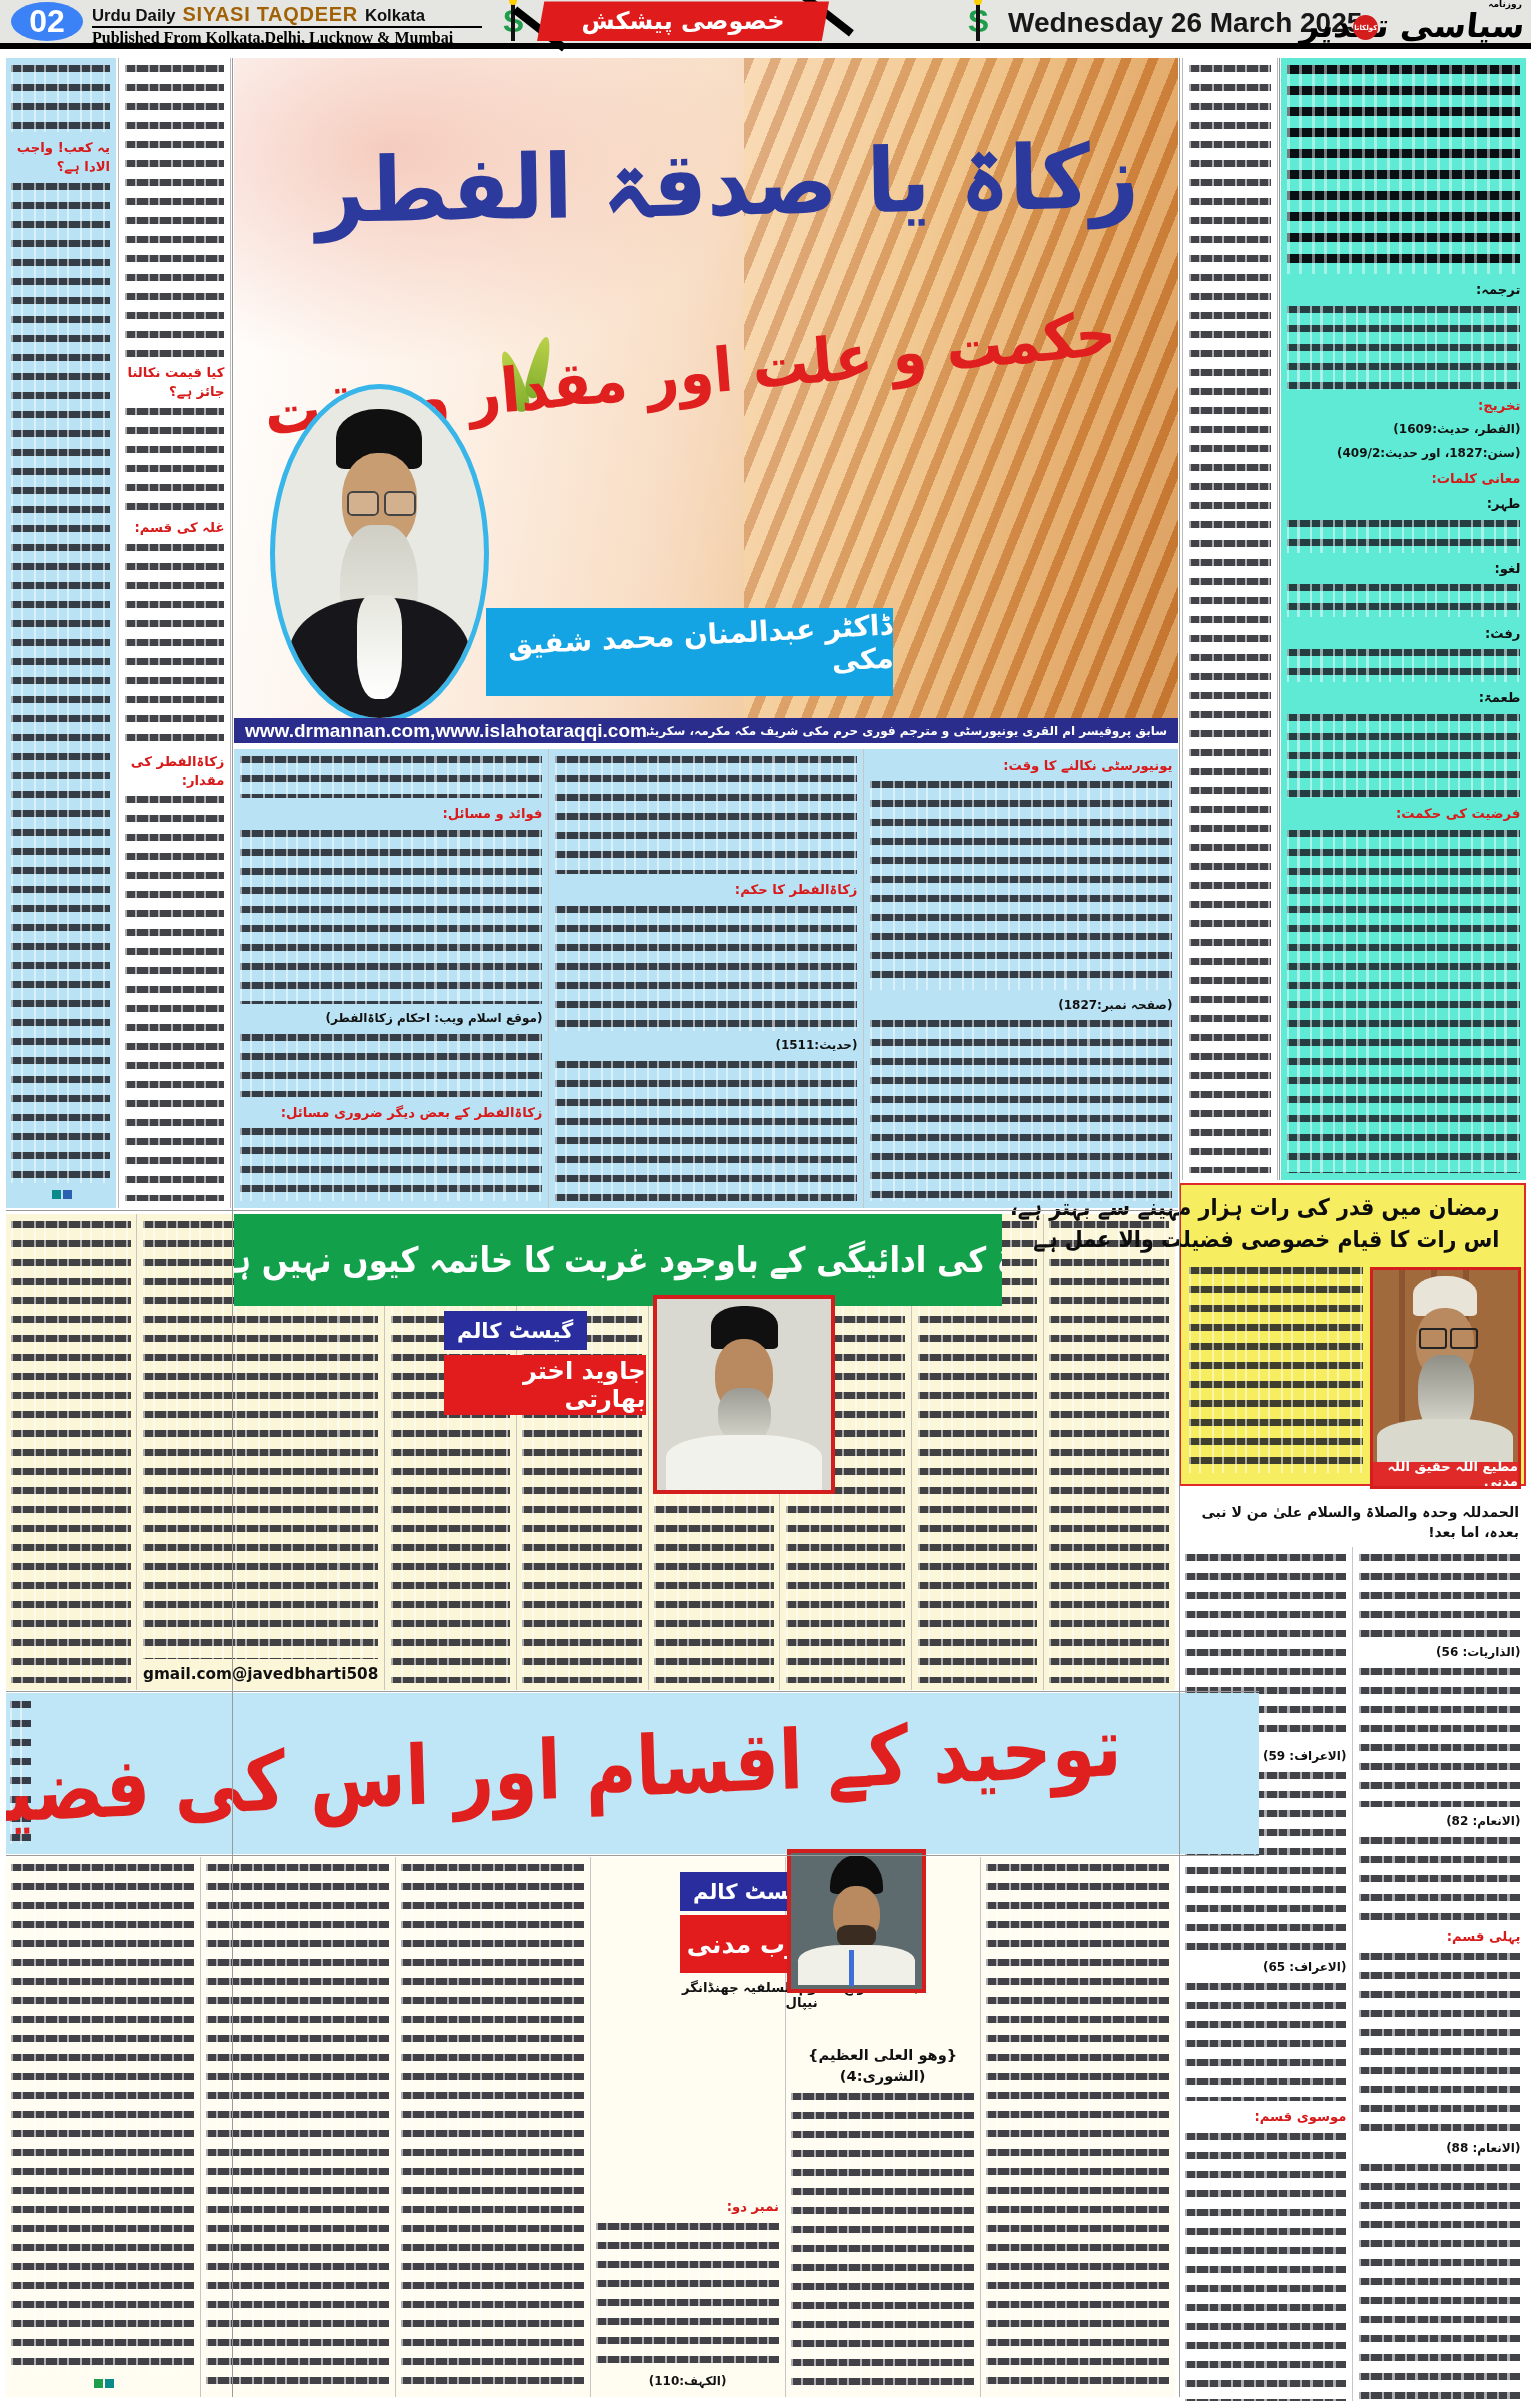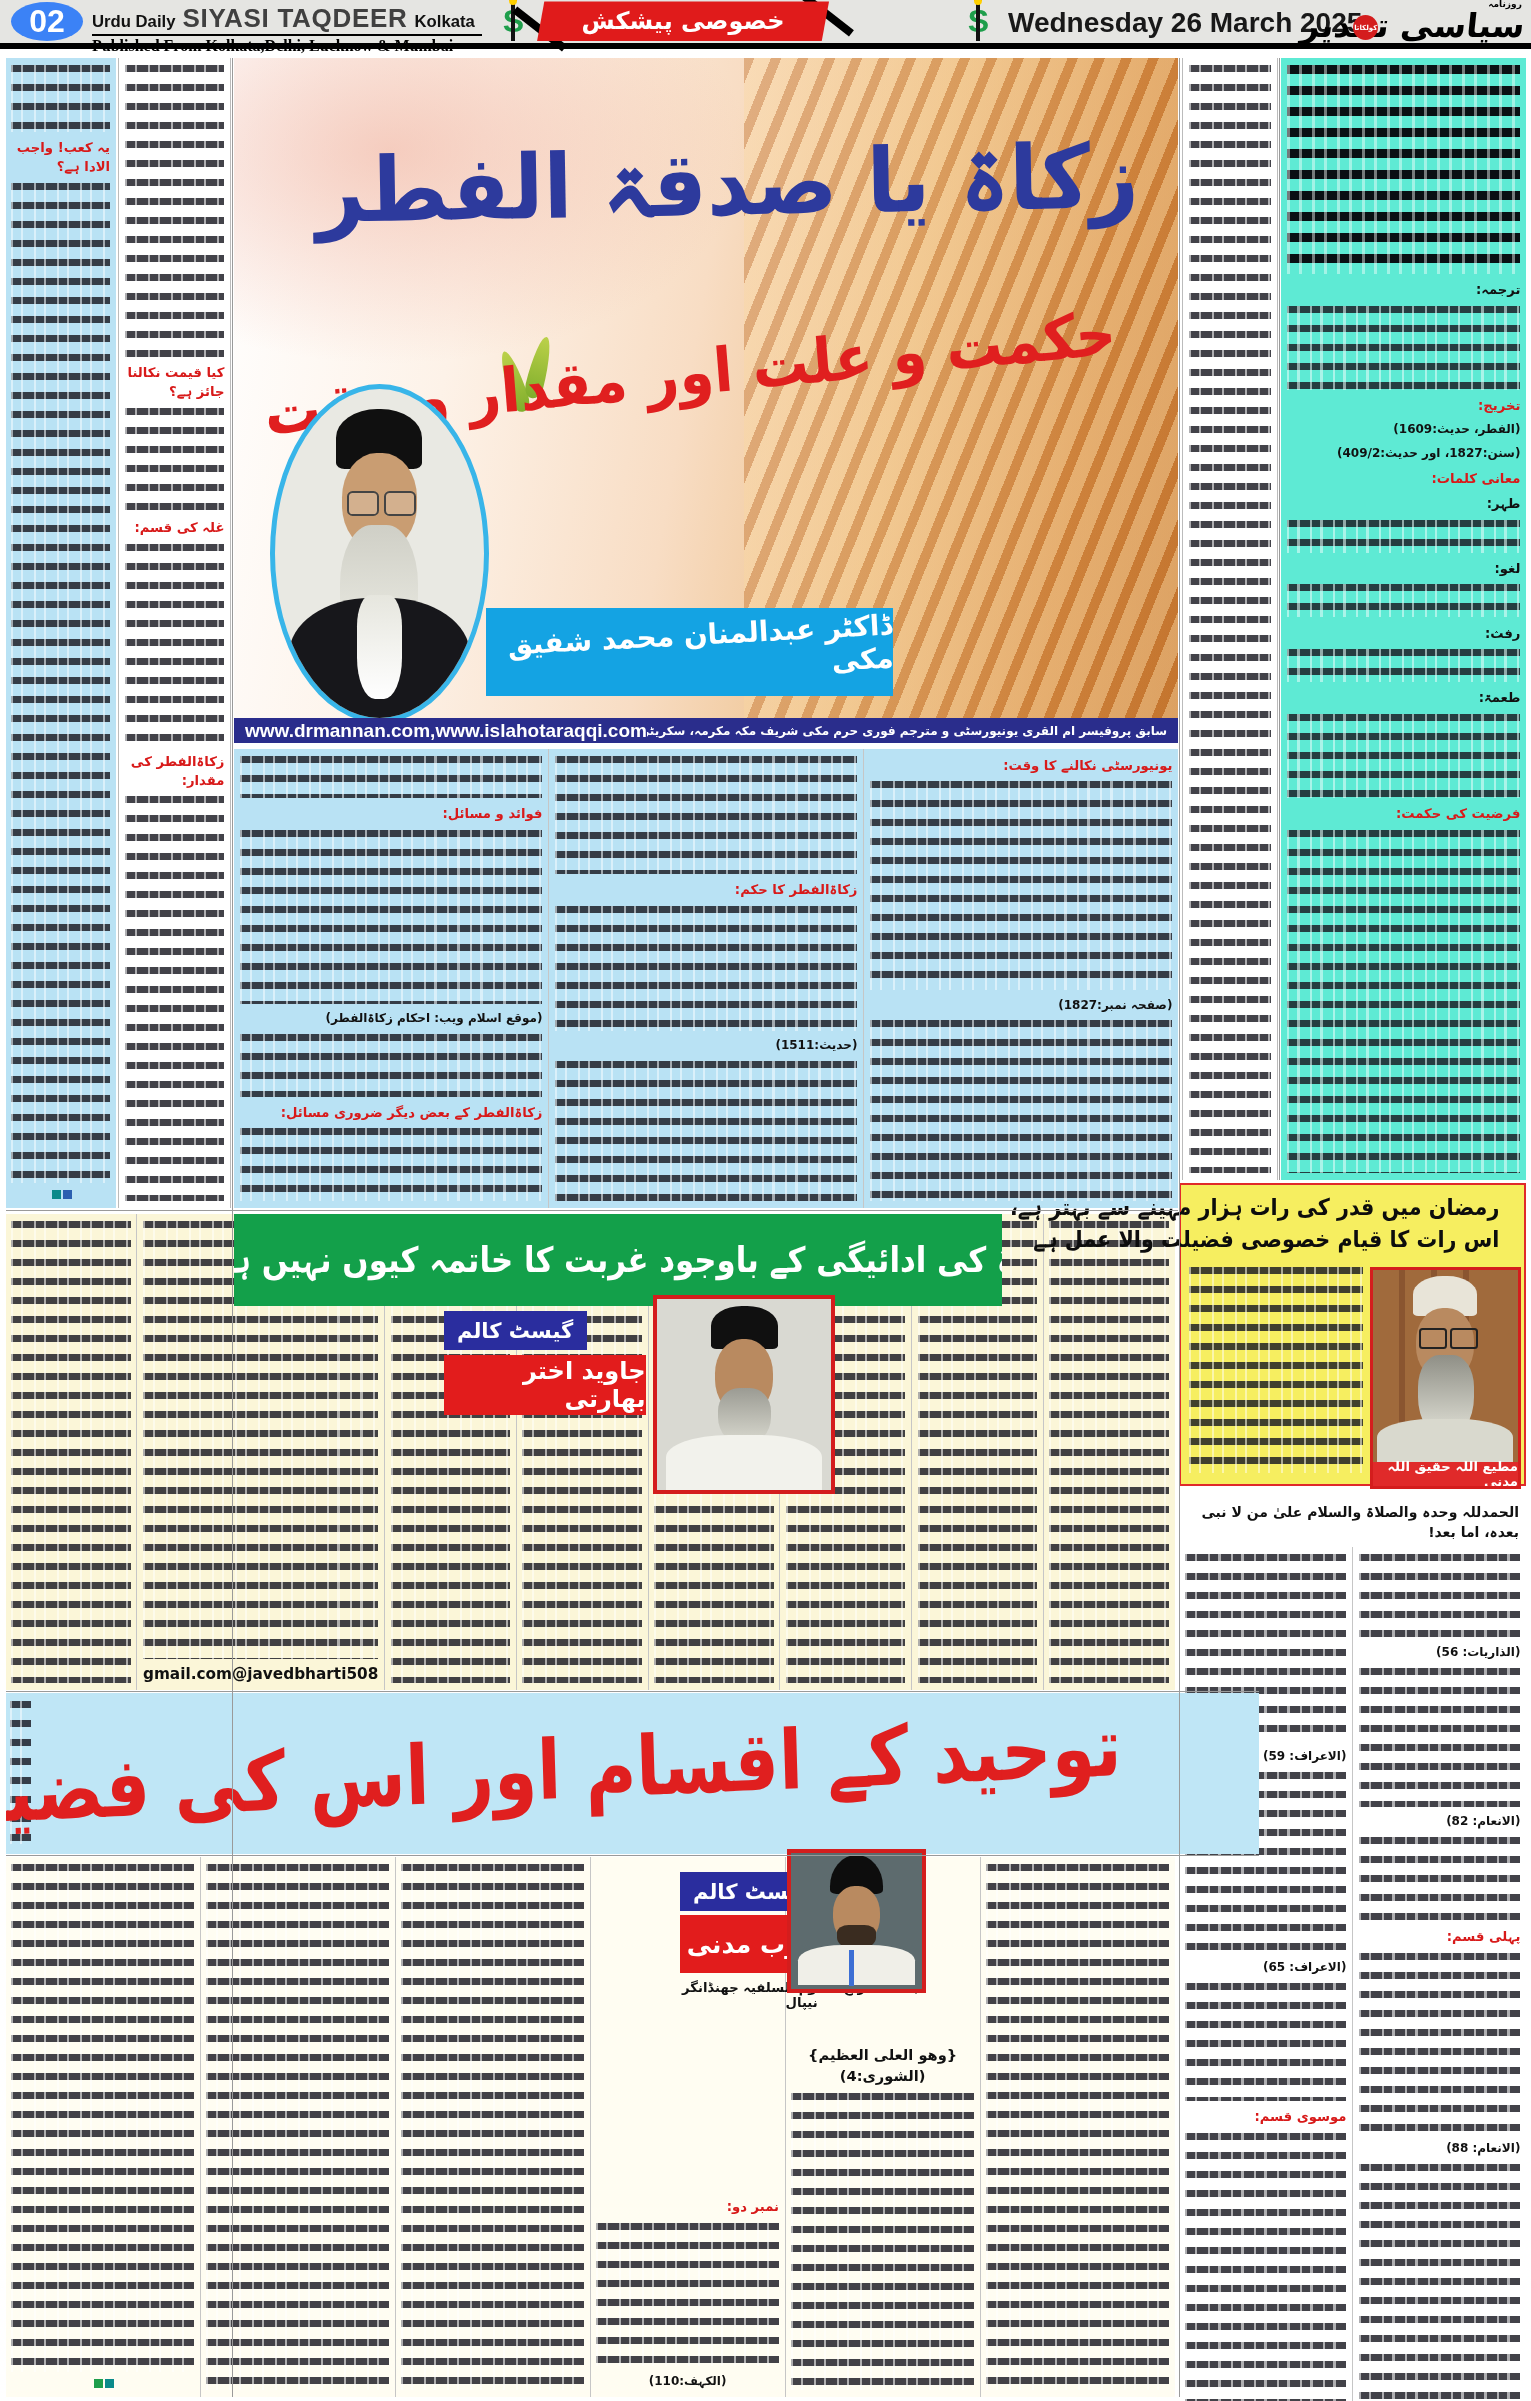--- a/index.html
+++ b/index.html
@@ -53,21 +53,21 @@
   .pp{position:absolute;}
 </style>
 </head>
 <body>
 
 <div id="hdr" class="abs">
   <div id="pgno" class="abs">02</div>
   <div class="abs" style="left:92px;top:2.8px;width:418px;">
     <div style="display:flex;align-items:baseline;gap:7px;">
       <span style="font-weight:700;font-size:16.7px;color:#111;">Urdu Daily</span>
-      <span style="font-weight:900;font-size:26px;color:#404040;letter-spacing:0.7px;">SIYASI TAQDEER</span>
+      <span style="font-weight:900;font-size:20px;color:#a16207;letter-spacing:0.7px;">SIYASI TAQDEER</span>
       <span style="font-weight:700;font-size:16.7px;color:#111;">Kolkata</span>
     </div>
     <div style="height:1.4px;background:#000;width:390px;margin:0.7px 0 1.4px;"></div>
     <div style="font-weight:700;font-size:16px;color:#000;font-family:'Liberation Serif',serif;">Published From Kolkata,Delhi, Lucknow &amp; Mumbai</div>
   </div>
 
   <div class="scandle abs" style="left:498px;top:1.4px;">
     <span class="s">S</span>
       <span class="bar"></span>
       <span class="flame"></span>

